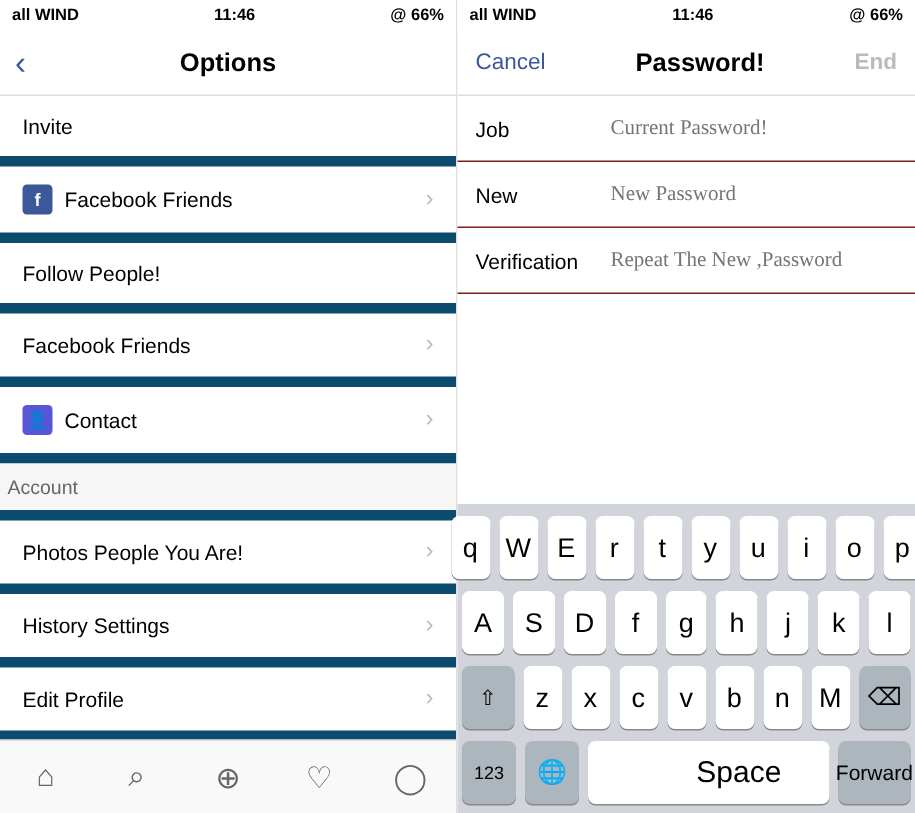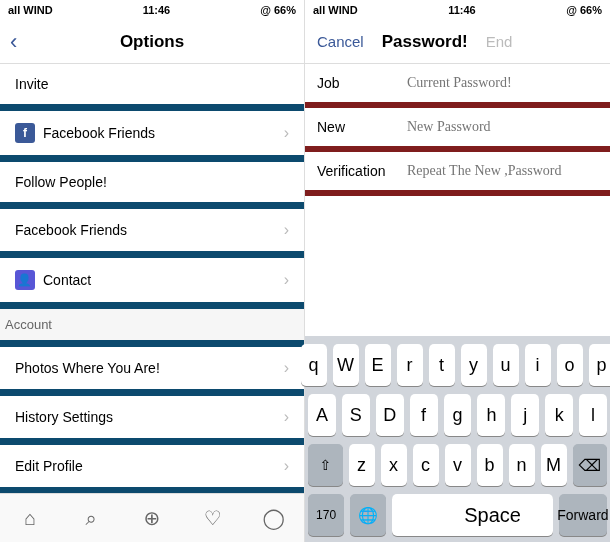--- a/index.html
+++ b/index.html
@@ -162,21 +162,21 @@
       justify-content: space-between;
       padding: 0 8px;
       font-size: 11px;
       font-weight: 600;
     }
 
     .right-nav-bar {
       height: 44px;
       display: flex;
       align-items: center;
-      justify-content: flex-start;
+      justify-content: space-between;
       border-bottom: 1px solid #ddd;
       padding: 0 12px;
       gap: 18px;
     }
 
     .right-nav-bar .cancel-btn {
       font-size: 15px;
       color: #3b5998;
       cursor: pointer;
     }
@@ -184,30 +184,31 @@
     .right-nav-bar .nav-title {
       font-size: 17px;
       font-weight: 600;
       color: #000;
     }
 
     .right-nav-bar .end-btn {
       font-size: 15px;
       color: #bbb;
       cursor: pointer;
+      font-weight: bold;
     }
 
     .password-form {
       flex: 1;
     }
 
     .form-row {
       display: flex;
       align-items: center;
-      border-bottom: 6px solid #7f1d1d;
+      border-bottom: 1px solid #7f1d1d;
       padding: 0 12px;
       height: 44px;
     }
 
     .form-row .row-label {
       font-size: 14px;
       color: #000;
       min-width: 90px;
     }
 
@@ -366,21 +367,21 @@
     </div>
 
     <div class="menu-item section-header">
       <div class="item-left">
         <span class="item-label">Account</span>
       </div>
     </div>
 
     <div class="menu-item">
       <div class="item-left">
-        <span class="item-label">Photos Where You Are!</span>
+        <span class="item-label">Photos People You Are!</span>
       </div>
       <span class="chevron">›</span>
     </div>
 
     <div class="menu-item">
       <div class="item-left">
         <span class="item-label">History Settings</span>
       </div>
       <span class="chevron">›</span>
     </div>
@@ -480,19 +481,19 @@
       <div class="key">x</div>
       <div class="key">c</div>
       <div class="key">v</div>
       <div class="key">b</div>
       <div class="key">n</div>
       <div class="key">M</div>
       <div class="key del-key">⌫</div>
     </div>
 
     <div class="kb-bottom-row">
-      <div class="key num-key">170</div>
+      <div class="key num-key">123</div>
       <div class="key globe-key">🌐</div>
       <div class="key space-key">Space</div>
       <div class="key forward-key">Forward</div>
     </div>
   </div>
 </div>
 
 </body></html>

